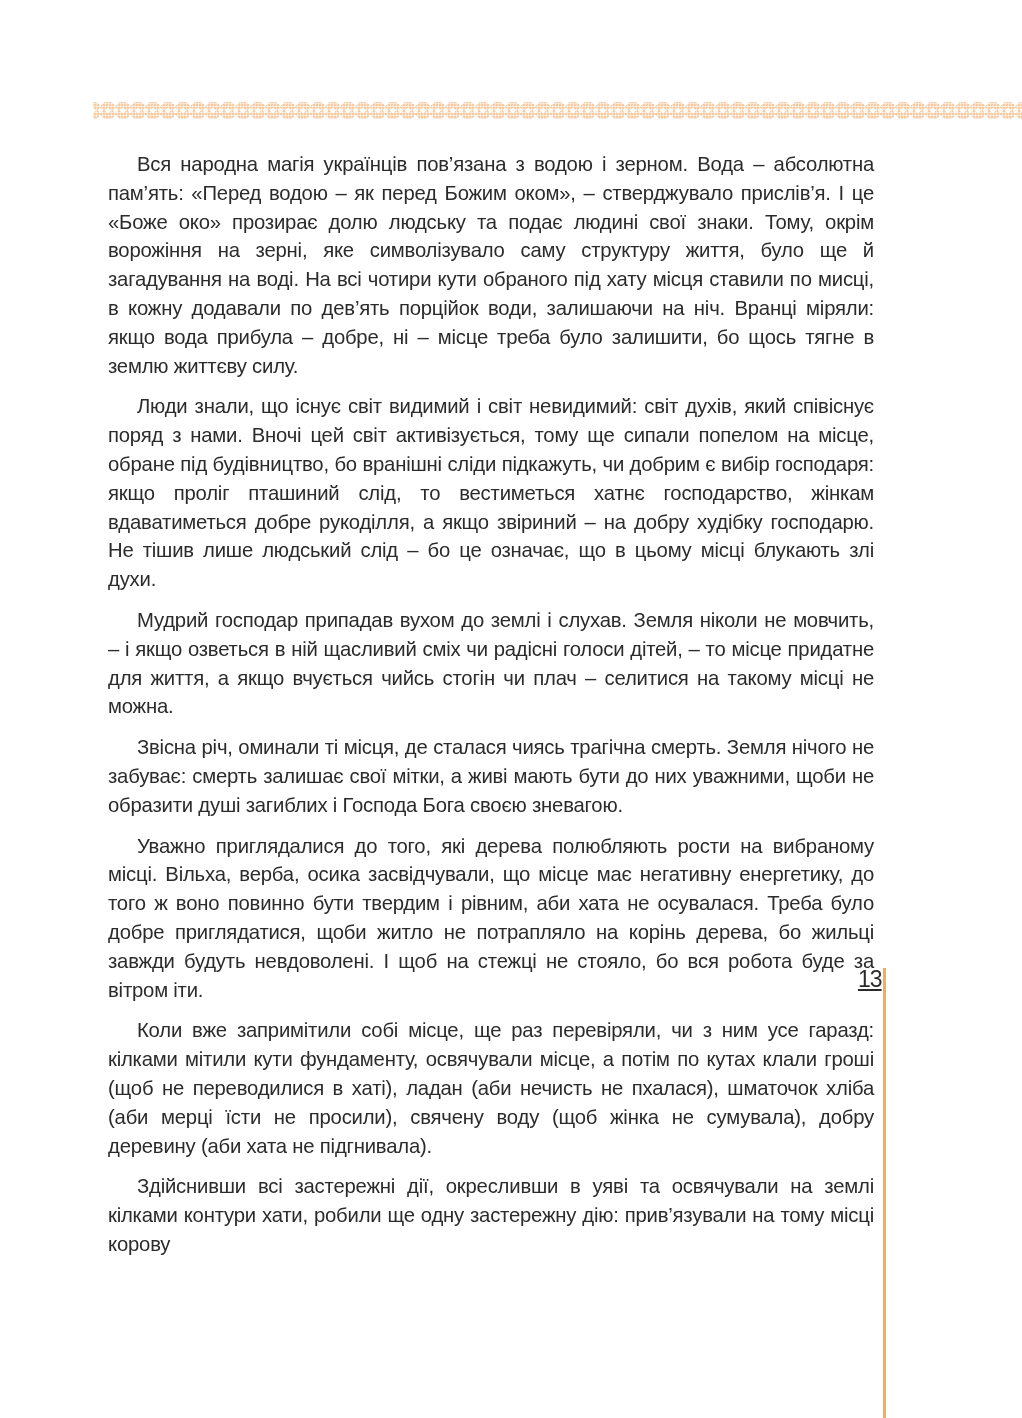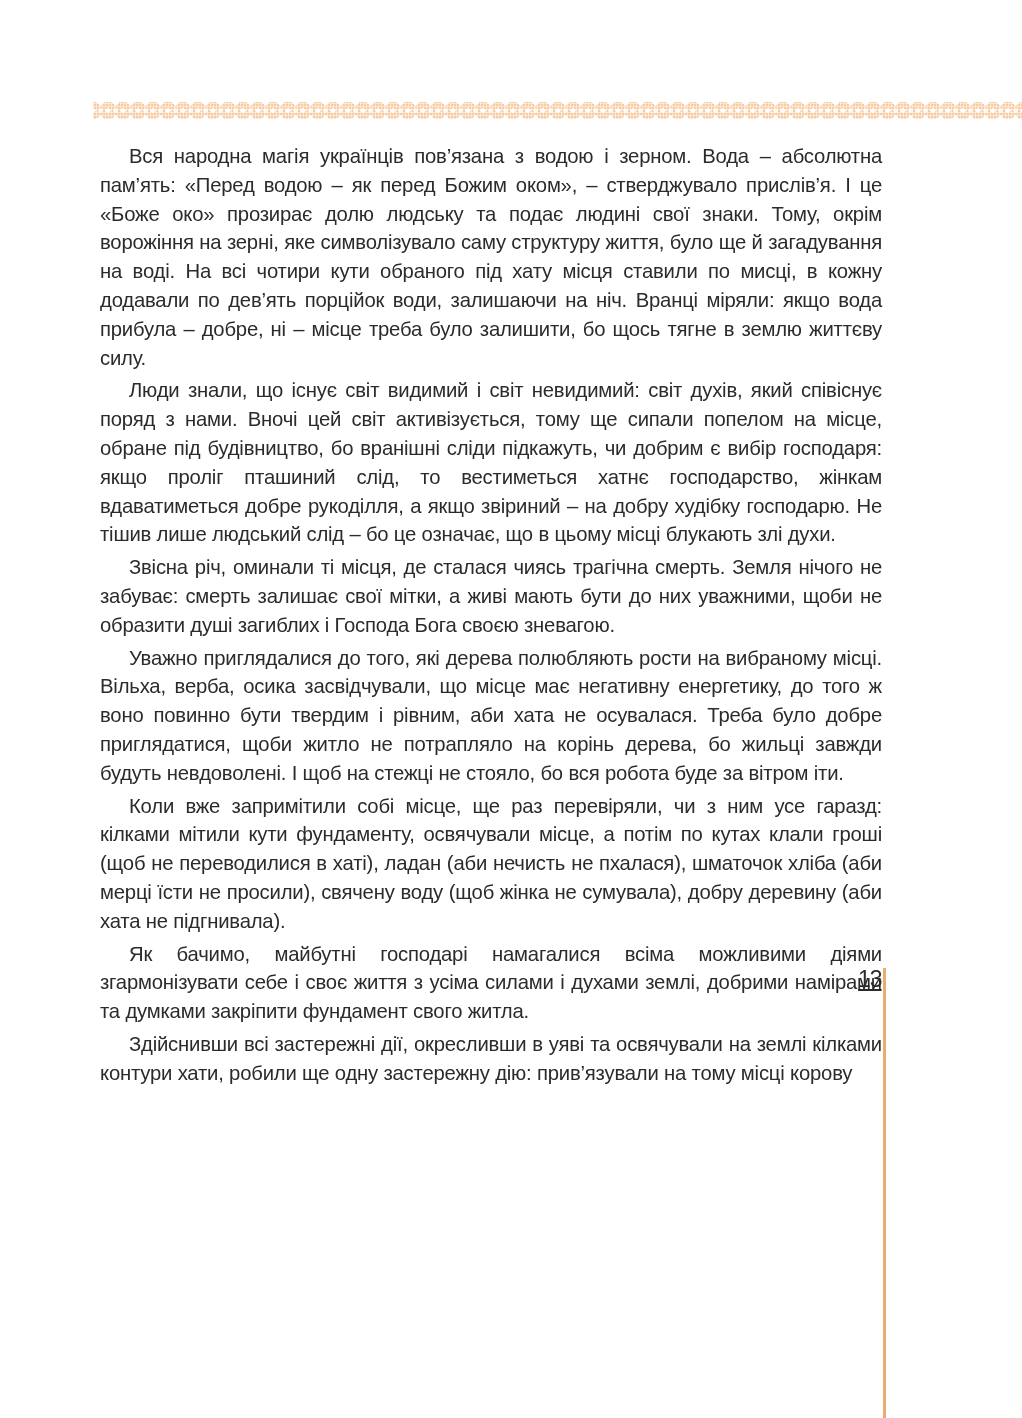--- a/index.html
+++ b/index.html
@@ -40,21 +40,21 @@
       left: 96px;
       top: 138px;
       width: 790px;
       font-family: "Liberation Sans", sans-serif;
       font-size: 20.3px;
       line-height: 28.8px;
       color: #2b2b2b;
       letter-spacing: -0.2px;
     }
     .para {
-      margin: 4px;
+      margin: 12px;
       text-align: justify;
       text-indent: 29px;
       hyphens: manual;
     }
     .page-number {
       position: absolute;
       left: 858px;
       top: 966px;
       font-family: "Liberation Sans", sans-serif;
       font-size: 23px;
@@ -72,21 +72,21 @@
     }
   </style>
 </head>
 <body>
 
 <div class="ornament"></div>
 
 <div class="text-block">
   <p class="para">Вся народна магія українців пов’язана з водою і зерном. Вода – абсолютна пам’ять: «Перед водою – як перед Божим оком», – стверджувало прислів’я. І це «Боже око» прозирає долю людську та подає людині свої знаки. Тому, окрім ворожіння на зерні, яке символізувало саму структуру життя, було ще й загадування на воді. На всі чотири кути обраного під хату місця ставили по мисці, в кожну додавали по дев’ять порційок води, залишаючи на ніч. Вранці міряли: якщо вода прибула – добре, ні – місце треба було залишити, бо щось тягне в землю життєву силу.</p>
   <p class="para">Люди знали, що існує світ видимий і світ невидимий: світ духів, який співіснує поряд з нами. Вночі цей світ активізується, тому ще сипали попелом на місце, обране під будівництво, бо вранішні сліди підкажуть, чи добрим є вибір господаря: якщо проліг пташиний слід, то вестиметься хатнє господарство, жінкам вдаватиметься добре рукоділля, а якщо звіриний – на добру худібку господарю. Не тішив лише людський слід – бо це означає, що в цьому місці блукають злі духи.</p>
+  <p class="para">Мудрий господар припадав вухом до землі і слухав. Земля ніколи не мовчить, – і якщо озветься в ній щасливий сміх чи радісні голоси дітей, – то місце придатне для життя, а якщо вчується чийсь стогін чи плач – селитися на такому місці не можна.</p>
   <p class="para">Звісна річ, оминали ті місця, де сталася чиясь трагічна смерть. Земля нічого не забуває: смерть залишає свої мітки, а живі мають бути до них уважними, щоби не образити душі загиблих і Господа Бога своєю зневагою.</p>
   <p class="para">Уважно приглядалися до того, які дерева полюбляють рости на вибраному місці. Вільха, верба, осика засвідчували, що місце має негативну енергетику, до того ж воно повинно бути твердим і рівним, аби хата не осувалася. Треба було добре приглядатися, щоби житло не потрапляло на корінь дерева, бо жильці завжди будуть невдоволені. І щоб на стежці не стояло, бо вся робота буде за вітром іти.</p>
   <p class="para">Коли вже запримітили собі місце, ще раз перевіряли, чи з ним усе гаразд: кілками мітили кути фундаменту, освячували місце, а потім по кутах клали гроші (щоб не переводилися в хаті), ладан (аби нечисть не пхалася), шматочок хліба (аби мерці їсти не просили), свячену воду (щоб жінка не сумувала), добру деревину (аби хата не підгнивала).</p>
-  <p class="para">Як бачимо, майбутні господарі намагалися всіма можливими діями згармонізувати себе і своє життя з усіма силами і духами землі, добрими намірами та думками закріпити фундамент свого житла.</p>
   <p class="para">Здійснивши всі застережні дії, окресливши в уяві та освячували на землі кілками контури хати, робили ще одну застережну дію: прив’язували на тому місці корову</p>
 </div>
 
 <div class="page-number">13</div>
 <div class="page-rule"></div>
 
 </body></html>

